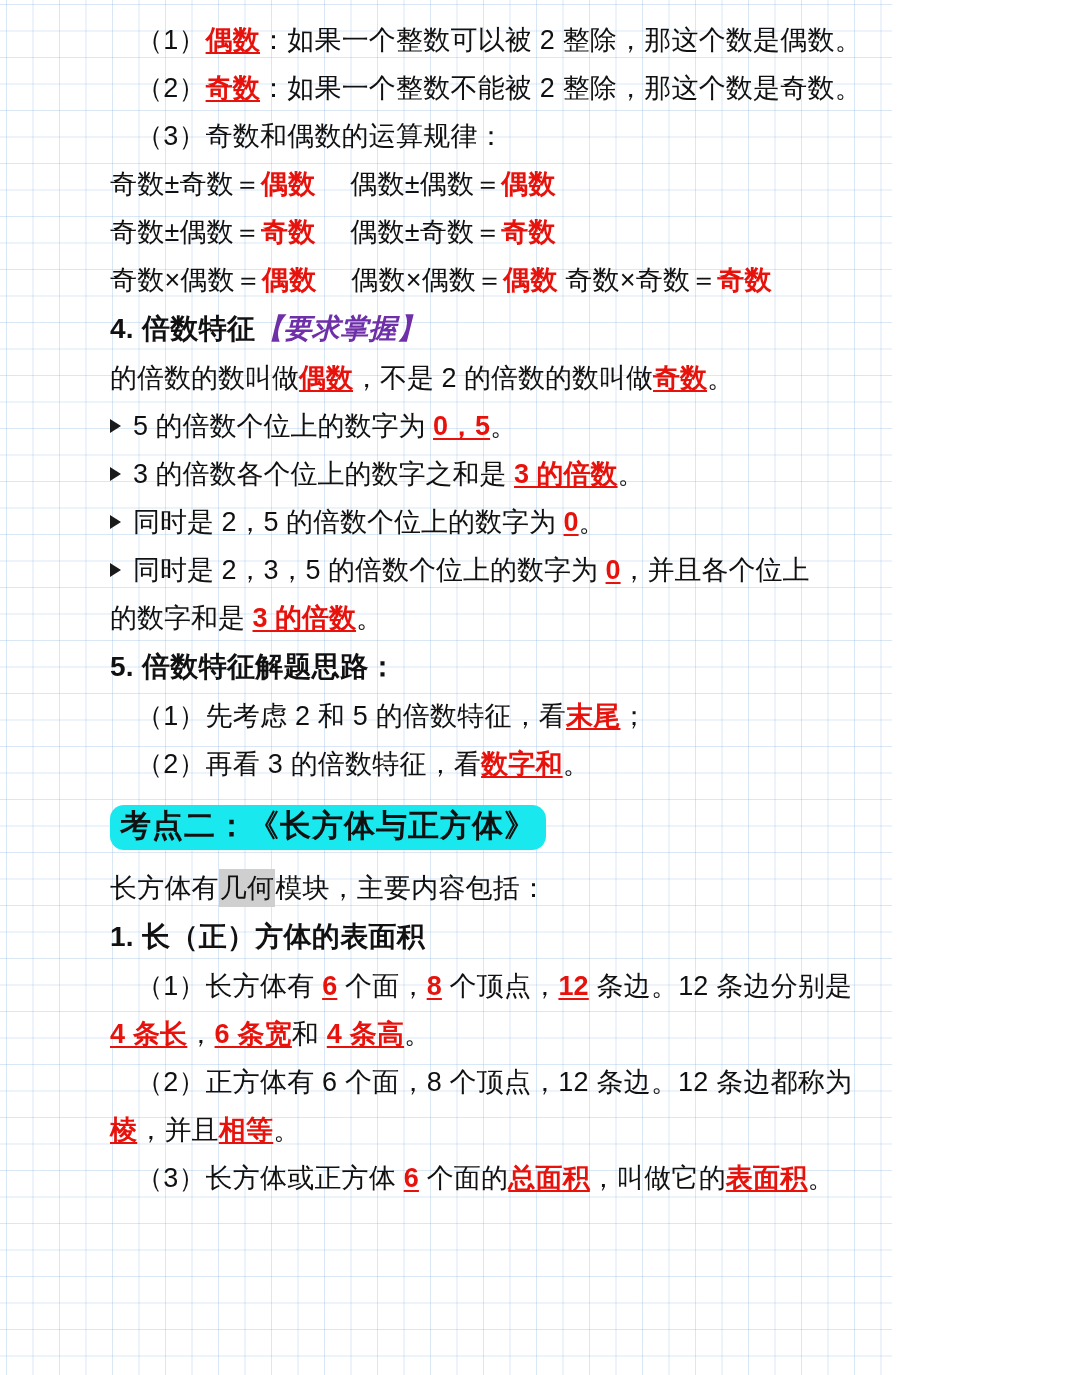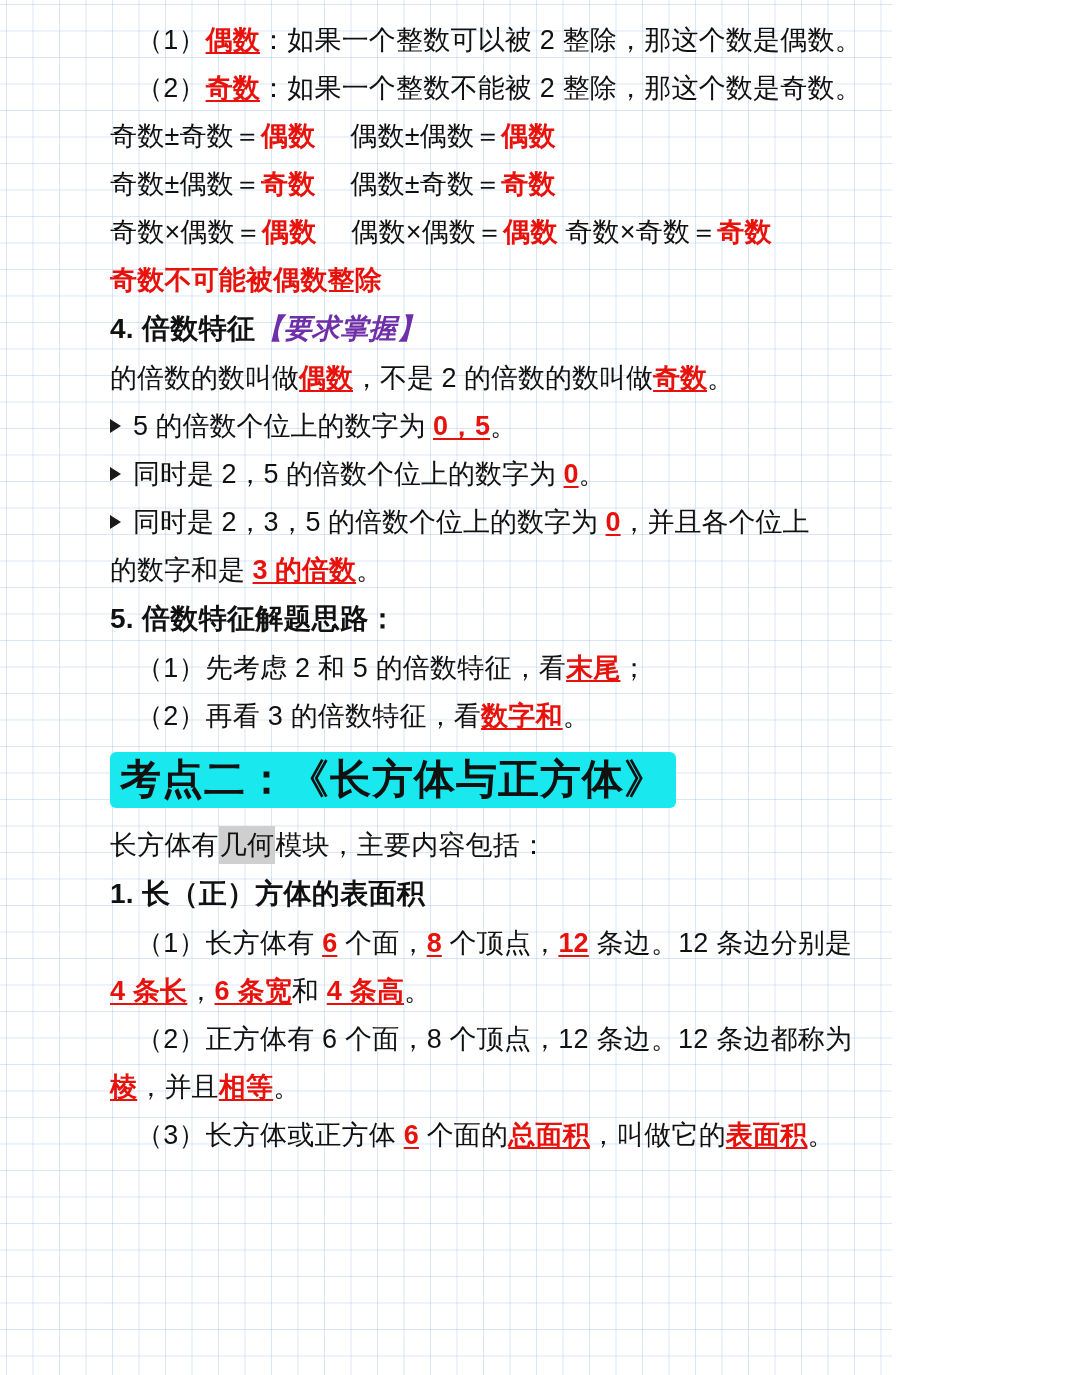--- a/index.html
+++ b/index.html
@@ -74,25 +74,25 @@
     border-top: 7px solid transparent;
     border-bottom: 7px solid transparent;
     margin-right: 12px;
     vertical-align: 2px;
   }
   .highlight-title {
     display: inline-block;
     background: #19e8ee;
     color: #111111;
     font-weight: bold;
-    font-size: 41px;
+    font-size: 31px;
     padding: 3px 10px 5px 10px;
     line-height: 1.18;
     letter-spacing: 1px;
-    border-radius: 6px;
+    border-radius: 14px;
   }
   .title-row { line-height: 62px; padding-top: 12px; padding-bottom: 2px;}
   .gray-hl {
     background: #cfcfcf;
     padding: 4px 1px;
   }
   .sec-head {
     font-size: 28px;
     font-weight: bold;
     color: #111111;
@@ -103,31 +103,32 @@
 </style>
 </head>
 <body>
 
 <div class="page">
   <div class="content">
 
     <div id="top-lines">
         <div class="ln indent"><span>（1）</span><span class="ru">偶数</span><span>：如果一个整数可以被 2 整除，那这个数是偶数。</span></div>
         <div class="ln indent"><span>（2）</span><span class="ru">奇数</span><span>：如果一个整数不能被 2 整除，那这个数是奇数。</span></div>
+        <div class="ln indent"><span>（3）奇数和偶数的运算规律：</span></div>
         <div class="ln"><span>奇数±奇数＝</span><span class="r">偶数</span><span>　 偶数±偶数＝</span><span class="r">偶数</span></div>
         <div class="ln"><span>奇数±偶数＝</span><span class="r">奇数</span><span>　 偶数±奇数＝</span><span class="r">奇数</span></div>
         <div class="ln"><span>奇数×偶数＝</span><span class="r">偶数</span><span>　 偶数×偶数＝</span><span class="r">偶数</span><span> 奇数×奇数＝</span><span class="r">奇数</span></div>
-        <div class="ln"><span class="r">奇数不可能被偶数整除</span></div>
       </div>
 
     <div class="sec-head" id="sec4-head"><span class="k">4. 倍数特征</span><span class="purple">【要求掌握】</span></div>
 
     <div id="sec4-bullets">
         <div class="bullet-row"><span>的倍数的数叫做</span><span class="ru">偶数</span><span>，不是 2 的倍数的数叫做</span><span class="ru">奇数</span><span>。</span></div>
         <div class="bullet-row"><span class="tri"></span><span>5 的倍数个位上的数字为 </span><span class="ru">0，5</span><span>。</span></div>
+        <div class="bullet-row"><span class="tri"></span><span>3 的倍数各个位上的数字之和是 </span><span class="ru">3 的倍数</span><span>。</span></div>
         <div class="bullet-row"><span class="tri"></span><span>同时是 2，5 的倍数个位上的数字为 </span><span class="ru">0</span><span>。</span></div>
         <div class="bullet-row"><span class="tri"></span><span>同时是 2，3，5 的倍数个位上的数字为 </span><span class="ru">0</span><span>，并且各个位上</span></div>
         <div class="bullet-row"><span>的数字和是 </span><span class="ru">3 的倍数</span><span>。</span></div>
       </div>
 
     <div class="sec-head">5. 倍数特征解题思路：</div>
 
     <div id="sec5-items">
         <div class="ln indent"><span>（1）先考虑 2 和 5 的倍数特征，看</span><span class="ru">末尾</span><span>；</span></div>
         <div class="ln indent"><span>（2）再看 3 的倍数特征，看</span><span class="ru">数字和</span><span>。</span></div>

